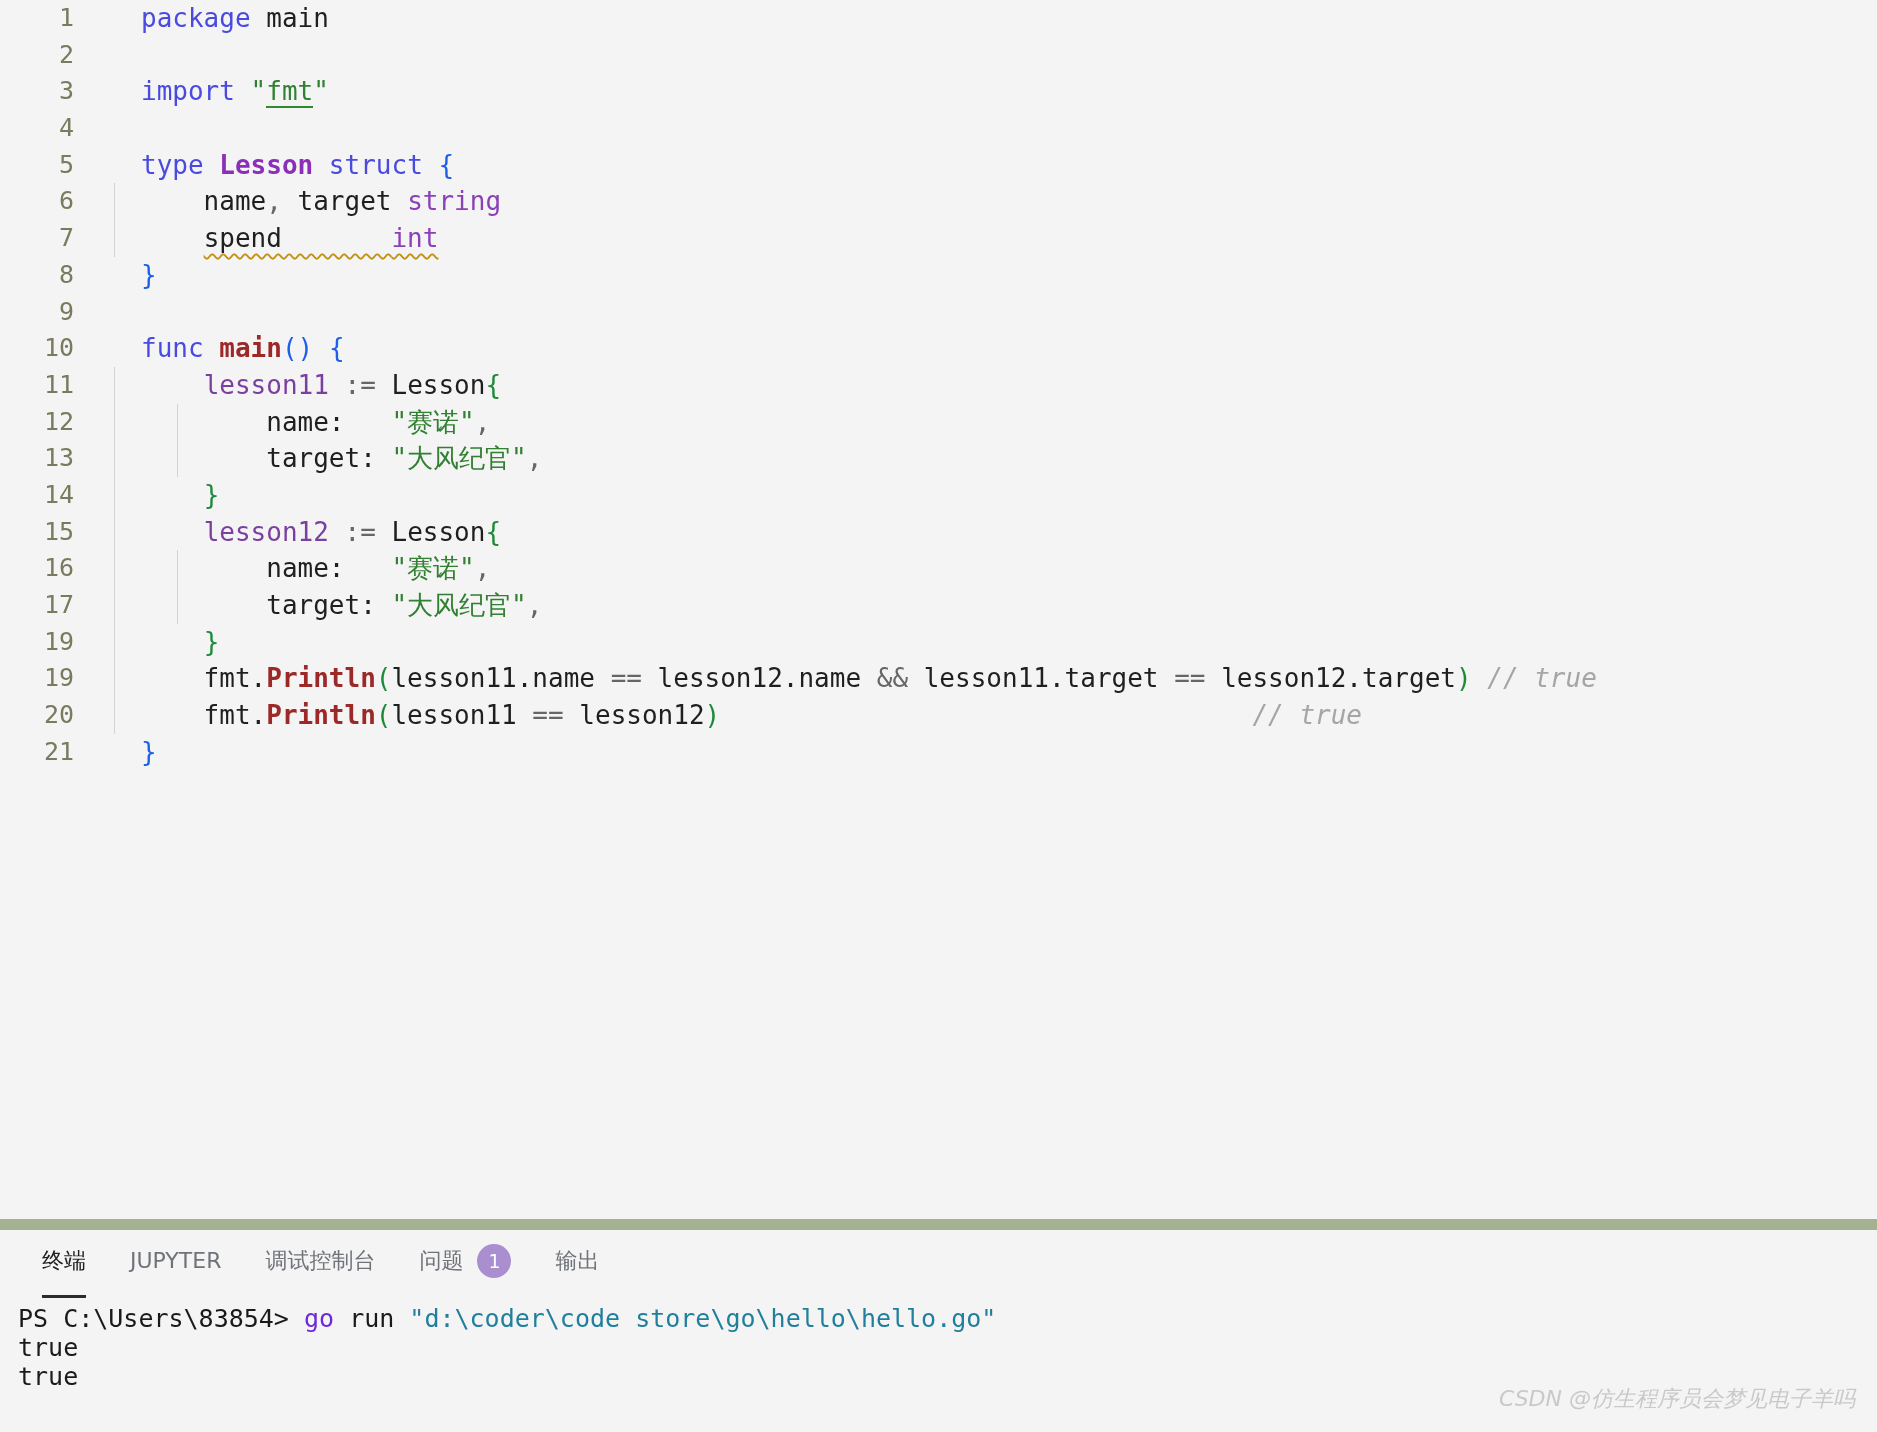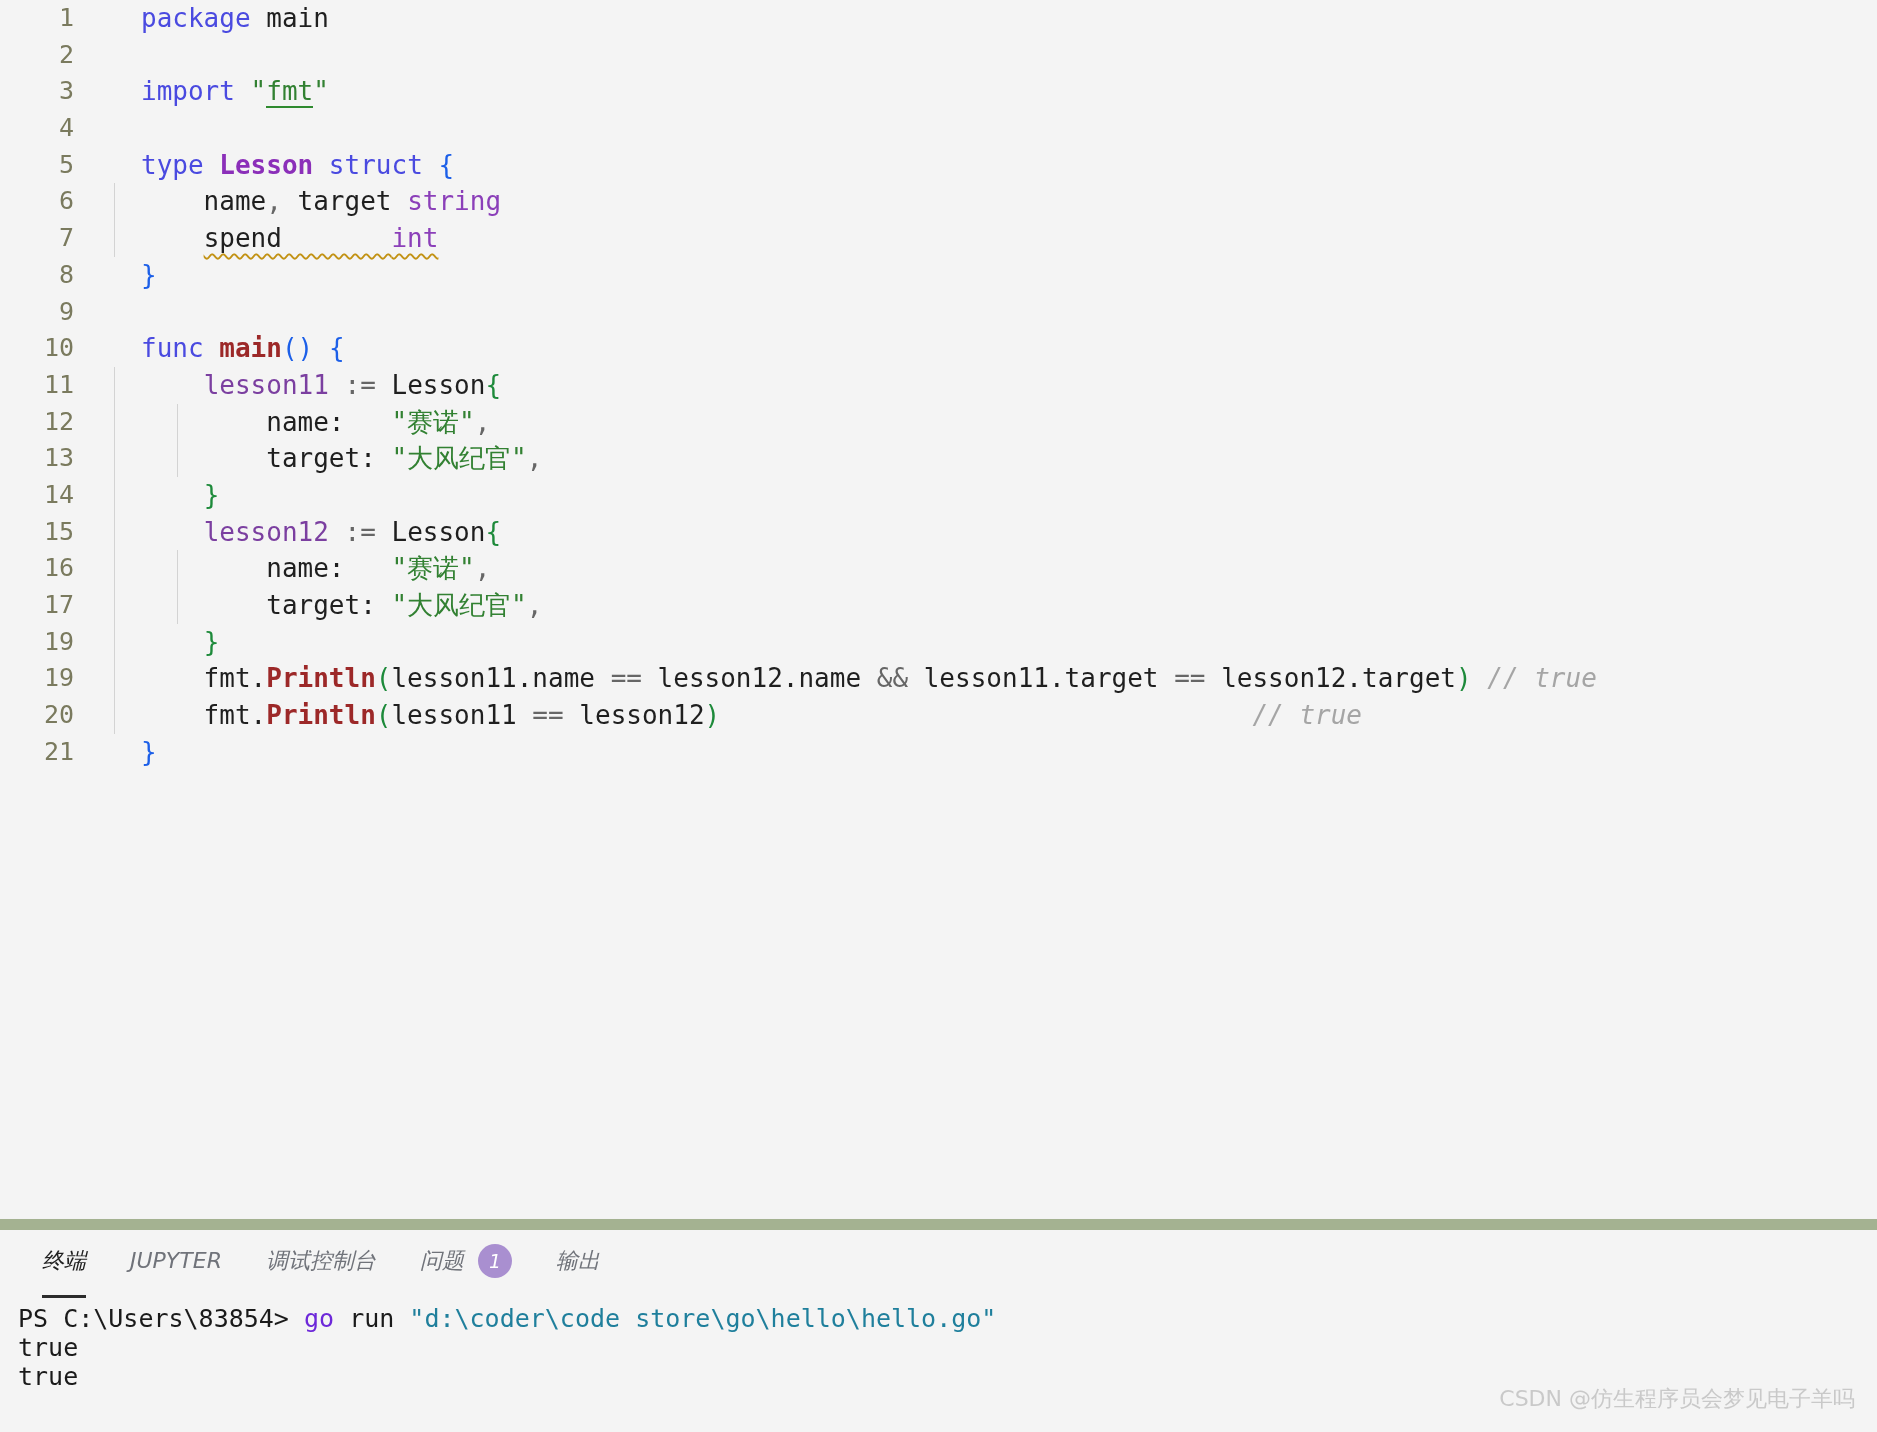--- a/index.html
+++ b/index.html
@@ -109,21 +109,20 @@
     position: relative;
     font-family: "DejaVu Sans", sans-serif;
     font-size: 22px;
     color: #70737a;
     padding: 12px 22px;
     height: 62px;
     line-height: 62px;
     display: flex;
     align-items: center;
     white-space: nowrap;
-    font-style: italic;
   }
   .ptab.active { color: #1f1f1f; }
   .ptab.active::after {
     content: "";
     position: absolute;
     left: 22px; right: 22px;
     bottom: 6px;
     height: 3px;
     background: #2b2b2b;
   }
@@ -163,20 +162,21 @@
   .t-out    { color: #1a1a1a; }
 
   #watermark {
     position: absolute;
     right: 22px;
     bottom: 18px;
     font-family: "DejaVu Sans", sans-serif;
     font-size: 22px;
     color: #c9c9c9;
     white-space: nowrap;
+    font-style: italic;
   }
 </style>
 </head>
 <body>
 
 <div id="editor">
   <div id="code-lines">
       <div class="code-line"><div class="gutter">1</div><div class="code-text"><span class="kw">package</span><span class="punc"> </span><span class="ident">main</span></div></div>
       <div class="code-line"><div class="gutter">2</div><div class="code-text"></div></div>
       <div class="code-line"><div class="gutter">3</div><div class="code-text"><span class="kw">import</span><span class="punc"> </span><span class="strq">"</span><span class="str link-underline">fmt</span><span class="strq">"</span></div></div>

